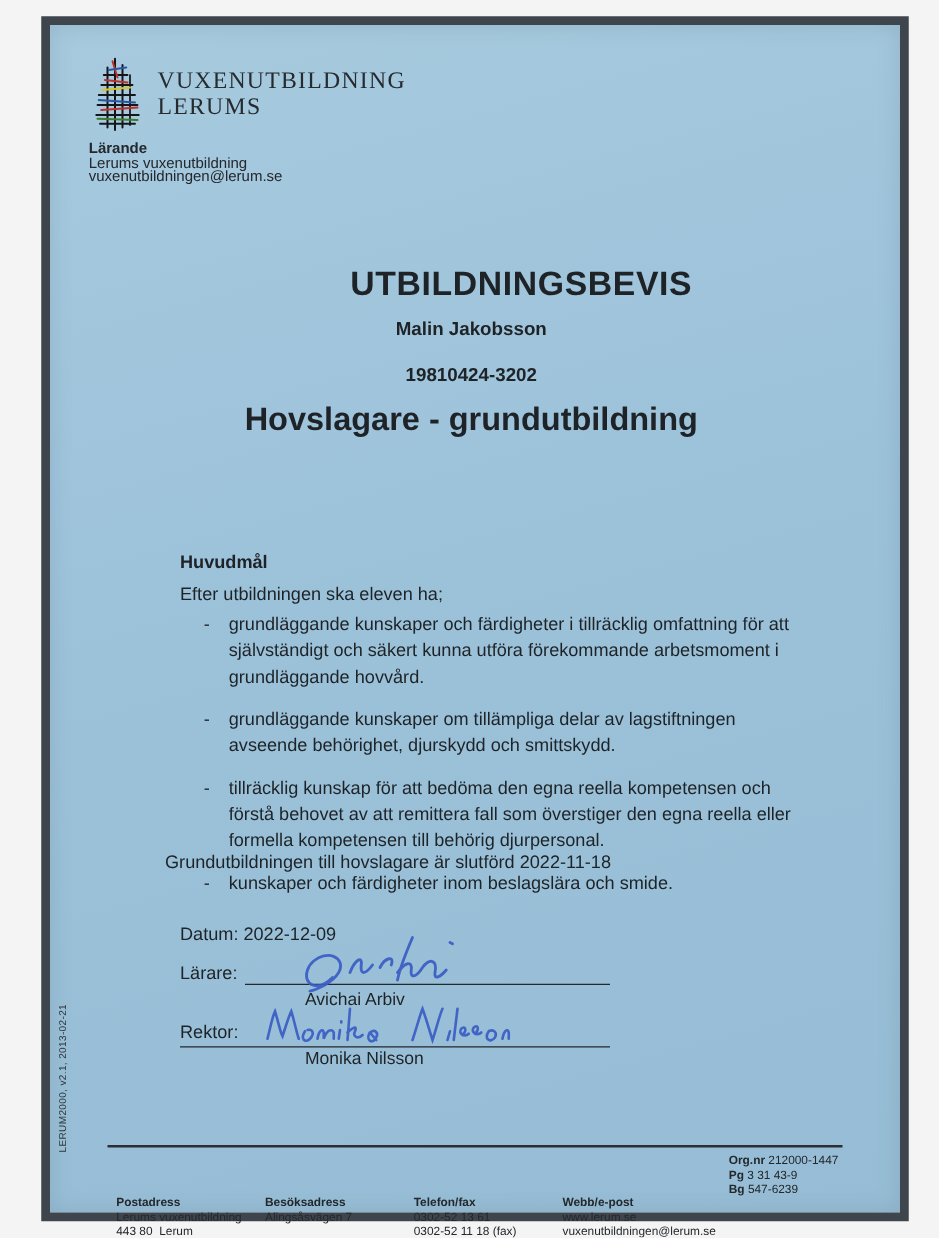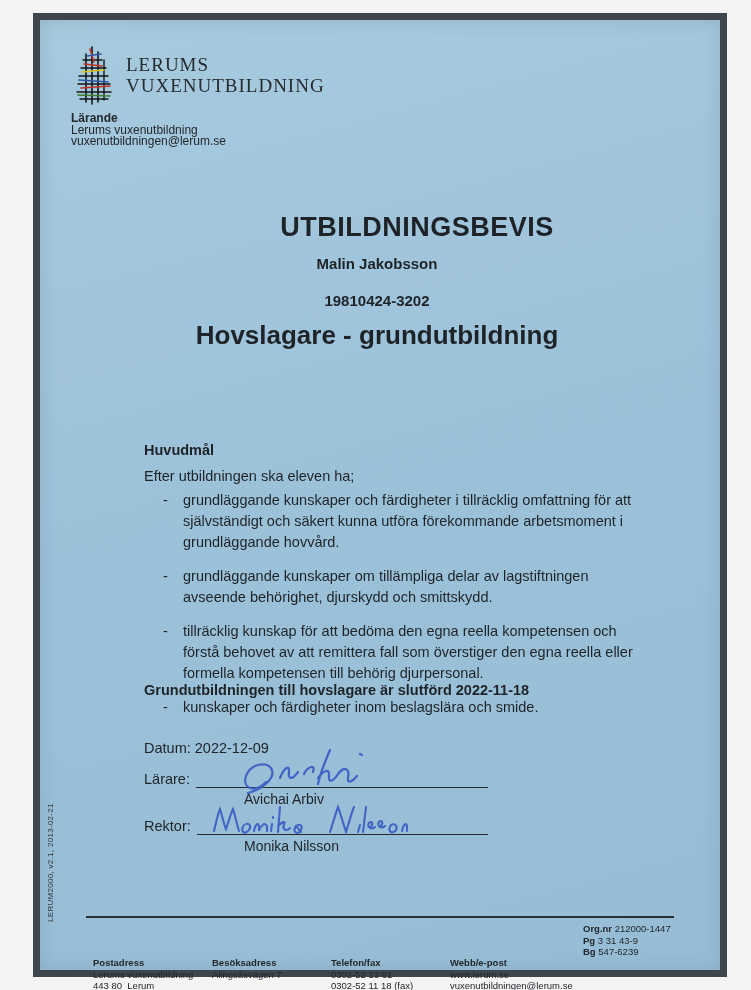--- a/index.html
+++ b/index.html
@@ -39,27 +39,27 @@
 
   
   .bodytxt{font-size:14.5px;line-height:21px;}
   .intro{left:104px;top:354px;width:497px;}
   .hm{left:104px;top:420px;font-weight:bold;}
   .gintro{left:104px;top:446px;}
   #goals-list{left:104px;top:470px;width:500px;}
   .goal{display:flex;margin-bottom:13px;}
   .goal-dash{width:20px;flex:none;padding-left:19px;box-sizing:content-box;}
   .goal-text{flex:1;}
-  .done1{left:104px;top:660px;font-weight:bold;}
+  .done1{left:92px;top:660px;}
   .done2{left:104px;top:685px;}
   .datum{left:104px;top:718px;}
 
   
   .sigrow{left:104px;top:749px;width:344px;display:flex;height:19px;}
-  .sigrow.rektor{top:796px;}
+  .sigrow.rektor{top:796px;flex-direction:column;}
   .siglabel{flex:none;padding-right:6px;}
   .sigline{flex:1;border-bottom:1.6px solid #25282c;}
   .under-name{left:164px;font-size:14px;margin-left:40px;}
   .tname{top:771px;}
   .rname{top:818px;}
   .sig-svg{pointer-events:none;}
   .sig-teacher{left:196px;top:722px;}
   .sig-rektor{left:168px;top:779px;}
 
   
@@ -98,22 +98,22 @@
         <path d="M20,7 L24,20" stroke="#c03028" stroke-width="1.6"></path>
         <path d="M17,14 L31,12" stroke="#2a55a4" stroke-width="1.6"></path>
         <path d="M14,22 L32,24" stroke="#c03028" stroke-width="1.6"></path>
         <path d="M12,30 L34,28" stroke="#d8c61e" stroke-width="1.6"></path>
         <path d="M9,38 L38,40" stroke="#2a55a4" stroke-width="1.6"></path>
         <path d="M11,46 L40,44" stroke="#c03028" stroke-width="1.6"></path>
         <path d="M8,53 L40,54" stroke="#3d7c2e" stroke-width="1.6"></path>
       </g>
     </svg>
     <div class="logo-text">
+      <div>VUXENUTBILDNING</div>
       <div>LERUMS</div>
-      <div>VUXENUTBILDNING</div>
     </div>
   </div>
 
   <div class="abs sender">
     <div class="b">Lärande</div>
     <div>Lerums vuxenutbildning</div>
     <div>vuxenutbildningen@lerum.se</div>
   </div>
 
   <div class="abs ctr doc-title">UTBILDNINGSBEVIS</div>

